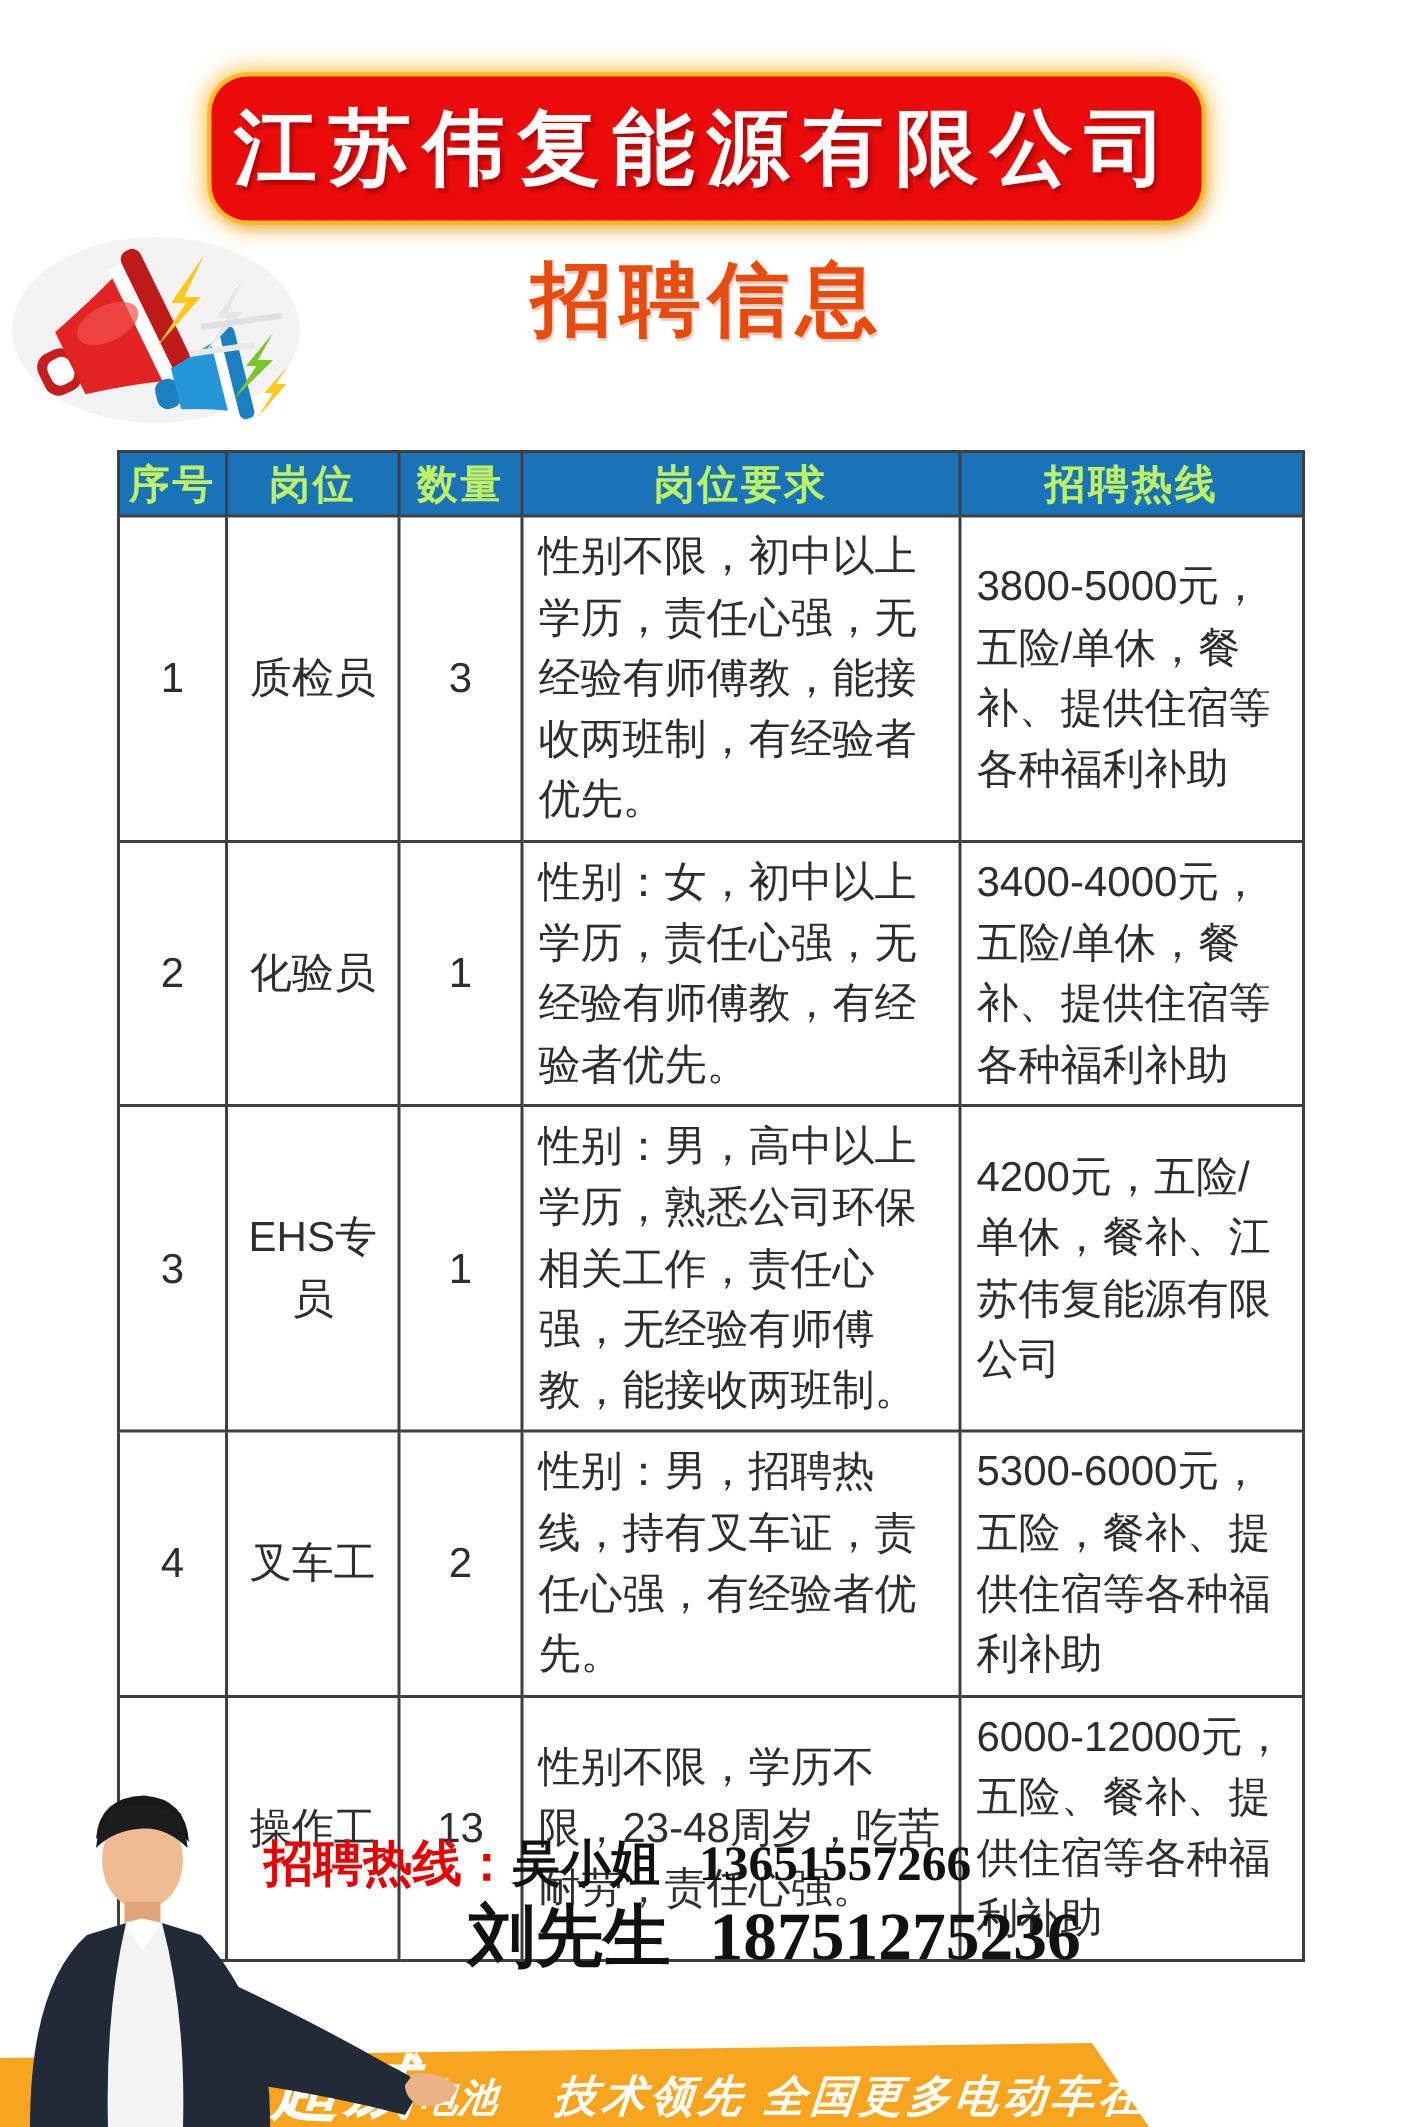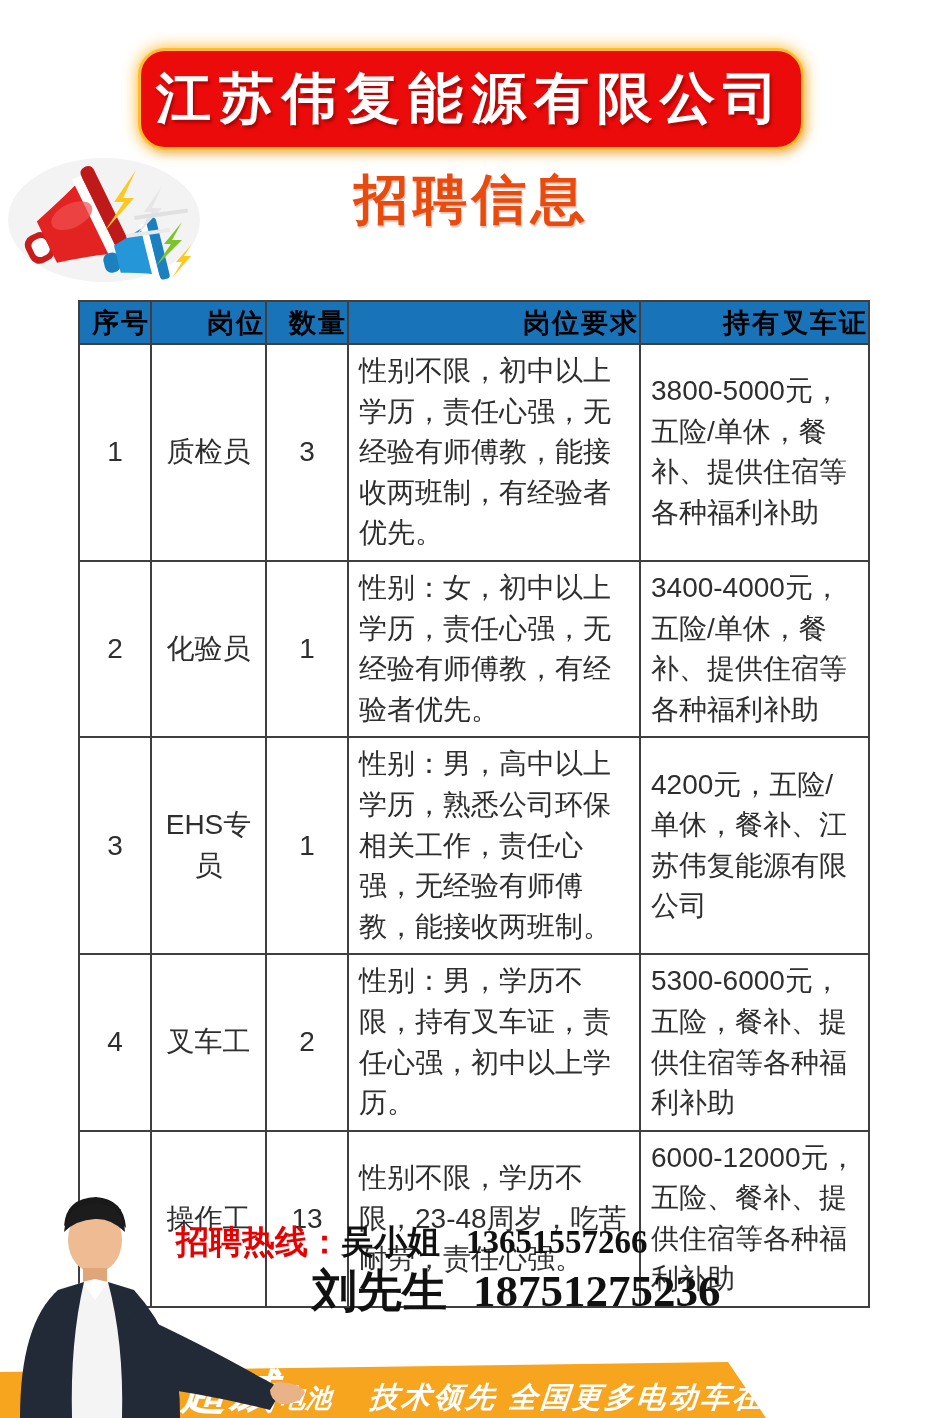--- a/index.html
+++ b/index.html
@@ -32,22 +32,22 @@
   table.jobs{
     position:absolute;left:78px;top:300px;width:790px;
     border-collapse:collapse;table-layout:fixed;background:#ffffff;
   }
   table.jobs col.c1{width:72px}  table.jobs col.c2{width:115px}
   table.jobs col.c3{width:82px}  table.jobs col.c4{width:292px}
   table.jobs col.c5{width:229px}
   table.jobs th,table.jobs td{border:2px solid #3f3f3f;}
   table.jobs thead tr{height:43px;}
   table.jobs th{
-    background:#1973b8;color:#000000;font-size:27px;font-weight:600;
-    letter-spacing:2px;text-align:right;padding:0;
+    background:#1973b8;color:#bef264;font-size:27px;font-weight:600;
+    letter-spacing:2px;text-align:center;padding:0;
   }
   table.jobs td{
     color:#2e2e2e;font-size:28px;font-weight:500;line-height:1.45;
     text-align:center;vertical-align:middle;padding:4px 6px;background:#ffffff;
   }
   table.jobs td.lft{text-align:left;padding:6px 10px;}
   tr.r1{height:163px} tr.r2{height:163px} tr.r3{height:170px}
   tr.r4{height:165px} tr.r5{height:162px}
   
   .contact-line{
@@ -117,21 +117,21 @@
         <col class="c3">
         <col class="c4">
         <col class="c5">
       </colgroup>
     <thead>
       <tr>
         <th>序号</th>
         <th>岗位</th>
         <th>数量</th>
         <th>岗位要求</th>
-        <th>持有叉车证</th>
+        <th>招聘热线</th>
       </tr>
     </thead>
     <tbody>
       <tr class="r1">
         <td>1</td>
         <td>质检员</td>
         <td>3</td>
         <td class="lft">性别不限，初中以上学历，责任心强，无经验有师傅教，能接收两班制，有经验者优先。</td>
         <td class="lft">3800-5000元，五险/单休，餐补、提供住宿等各种福利补助</td>
       </tr>
@@ -146,21 +146,21 @@
         <td>3</td>
         <td>EHS专员</td>
         <td>1</td>
         <td class="lft">性别：男，高中以上学历，熟悉公司环保相关工作，责任心强，无经验有师傅教，能接收两班制。</td>
         <td class="lft">4200元，五险/单休，餐补、江苏伟复能源有限公司</td>
       </tr>
       <tr class="r4">
         <td>4</td>
         <td>叉车工</td>
         <td>2</td>
-        <td class="lft">性别：男，学历不限，持有叉车证，责任心强，初中以上学历。</td>
+        <td class="lft">性别：男，招聘热线，持有叉车证，责任心强，有经验者优先。</td>
         <td class="lft">5300-6000元，五险，餐补、提供住宿等各种福利补助</td>
       </tr>
       <tr class="r5">
         <td>5</td>
         <td>操作工</td>
         <td>13</td>
         <td class="lft">性别不限，学历不限，23-48周岁，吃苦耐劳，责任心强。</td>
         <td class="lft">6000-12000元，五险、餐补、提供住宿等各种福利补助</td>
       </tr>
     </tbody>

